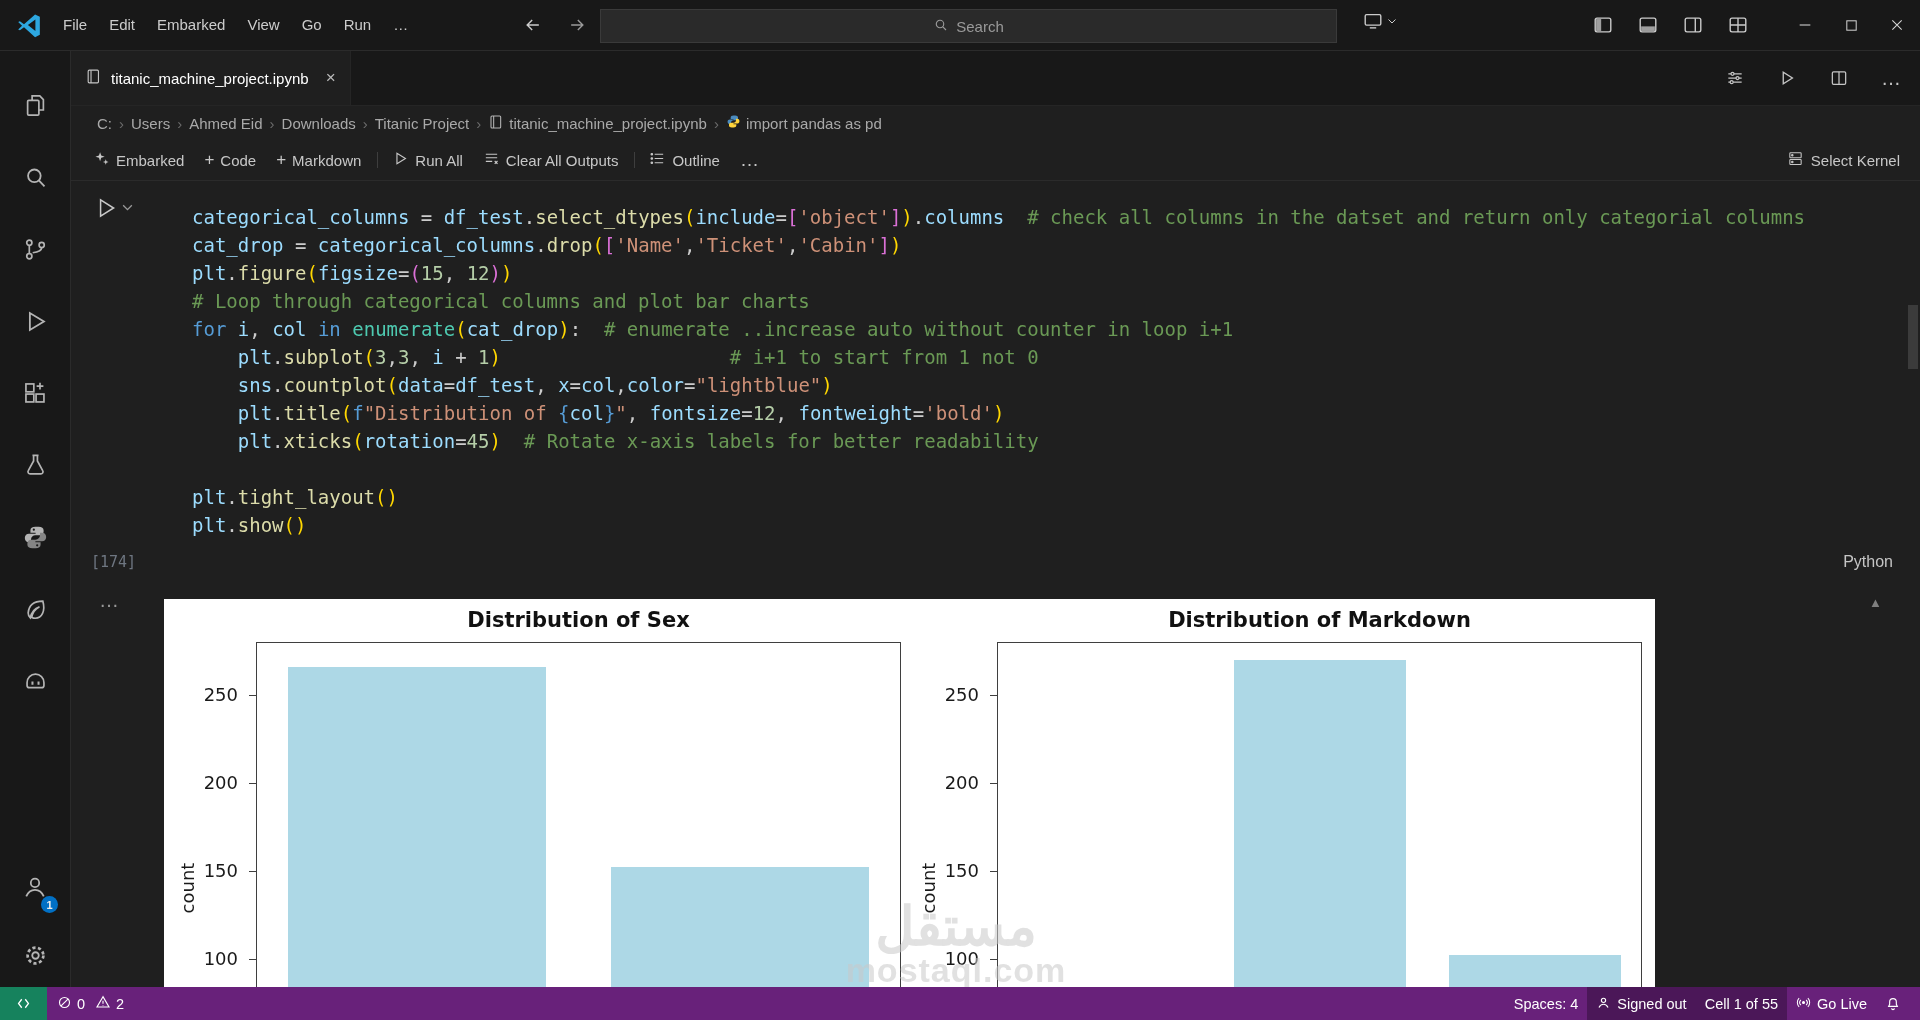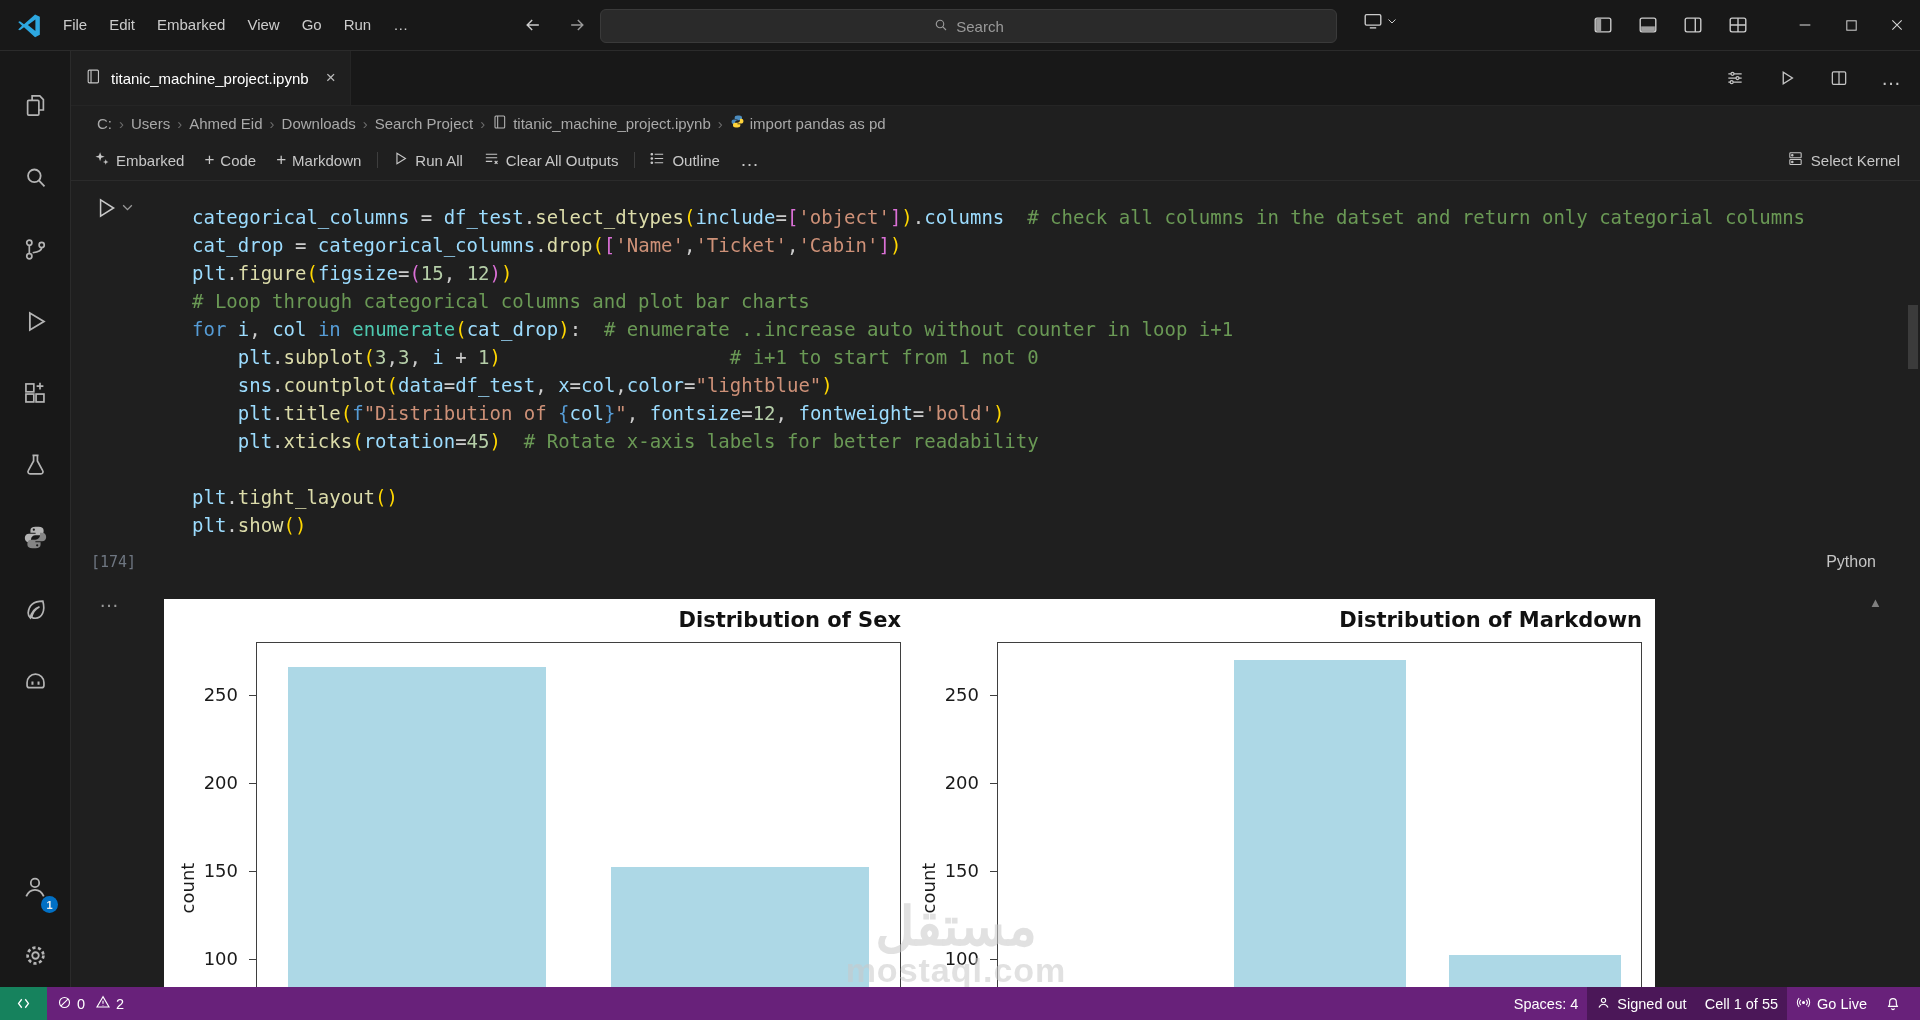--- a/index.html
+++ b/index.html
@@ -7,21 +7,21 @@
   .app{position:relative;width:1920px;height:1020px;display:flex;flex-direction:column;}
   
   .titlebar{position:relative;height:50px;background:#181818;display:flex;align-items:center;flex:0 0 auto;
     border-bottom:1px solid #2b2b2b;color:#cccccc;}
   .logo{width:30px;height:30px;margin:0 8px 0 14px;display:flex;align-items:center;justify-content:center;}
   .menus{display:flex;align-items:center;height:100%;}
   .menu-item{padding:16px 11px;font-size:15px;color:#cccccc;line-height:50px;cursor:default;}
   .nav-arrows{position:absolute;left:518px;top:0;height:50px;display:flex;align-items:center;gap:14px;}
   .icon-btn{width:30px;height:30px;display:flex;align-items:center;justify-content:center;border-radius:5px;}
   .search-box{position:absolute;left:600px;top:9px;width:735px;height:32px;background:#2a2a2a;
-    border:1px solid #3a3a3a;border-radius:6px;display:flex;align-items:center;justify-content:center;
+    border:1px solid #3a3a3a;border-radius:0;display:flex;align-items:center;justify-content:center;
     gap:7px;color:#9a9a9a;font-size:15px;}
   .device-btn{position:absolute;left:1362px;top:10px;display:flex;align-items:center;gap:2px;}
   .layout-icons{position:absolute;left:1588px;top:0;height:50px;display:flex;align-items:center;gap:15px;}
   .window-controls{position:absolute;right:0;top:0;height:50px;display:flex;}
   .win-btn{width:46px;height:50px;display:flex;align-items:center;justify-content:center;}
   
   .main{display:flex;flex:1 1 auto;min-height:0;}
   .activitybar{width:70px;background:#181818;border-right:1px solid #2b2b2b;display:flex;flex-direction:column;
     align-items:center;padding-top:18px;flex:0 0 auto;}
   .ab-item{width:70px;height:72px;display:flex;align-items:center;justify-content:center;position:relative;opacity:.92;}
@@ -49,26 +49,26 @@
   
   .editor{position:relative;flex:1 1 auto;background:#1f1f1f;overflow:hidden;}
   .cell-run{position:absolute;left:22px;top:14px;display:flex;align-items:flex-start;gap:2px;}
   .code{position:absolute;left:121px;top:22px;font-family:"DejaVu Sans Mono",monospace;font-size:19px;
     line-height:28px;white-space:pre;}
   .code-line{height:28px;}
   .tok-p{color:#cccccc}.tok-v{color:#9cdcfe}.tok-f{color:#dcdcaa}.tok-s{color:#ce9178}.tok-n{color:#b5cea8}
   .tok-c{color:#6a9955}.tok-k{color:#569cd6}.tok-bi{color:#4ec9b0}.tok-b1{color:#ffd700}.tok-b2{color:#da70d6}
   .exec-count{position:absolute;left:20px;top:372px;font-family:"DejaVu Sans Mono",monospace;font-size:15px;color:#6e7681;}
   .cell-more{position:absolute;left:28px;top:408px;color:#9a9a9a;font-size:20px;letter-spacing:2px;}
-  .lang-label{position:absolute;right:44px;top:372px;color:#c5c5c5;font-size:16px;}
+  .lang-label{position:absolute;right:27px;top:372px;color:#c5c5c5;font-size:16px;}
   .scroll-up{position:absolute;left:1798px;top:414px;color:#808080;font-size:13px;}
   .scrollbar-thumb{position:absolute;right:2px;top:124px;width:10px;height:64px;background:#474747;opacity:.7;}
   
   .output{position:absolute;left:93px;top:418px;width:1491px;height:391px;background:#ffffff;overflow:hidden;}
-  .chart-title{position:absolute;text-align:right;font-family:"DejaVu Sans",sans-serif;font-size:21px;font-weight:bold;color:#111;height:32px;line-height:32px;}
+  .chart-title{position:absolute;text-align:center;font-family:"DejaVu Sans",sans-serif;font-size:21px;font-weight:bold;color:#111;height:32px;line-height:32px;}
   .chart-frame{position:absolute;border:1px solid #3f3f3f;box-sizing:border-box;}
   .chart-bar{position:absolute;}
   .chart-tick-label{position:absolute;text-align:right;font-family:"DejaVu Sans",sans-serif;font-size:18px;color:#1a1a1a;height:24px;line-height:24px;}
   .chart-tick-mark{position:absolute;height:1px;background:#3f3f3f;}
   .chart-ylabel{position:absolute;font-family:"DejaVu Sans",sans-serif;font-size:18px;color:#1a1a1a;
     transform:translate(-50%,-50%) rotate(-90deg);}
   .wm-ar{position:absolute;left:792px;top:296px;transform:translateX(-50%);font-size:54px;font-weight:bold;
     color:#c9c9c9;opacity:.55;z-index:5;}
   .wm-en{position:absolute;left:792px;top:352px;transform:translateX(-50%);font-size:34px;font-weight:bold;
     color:#c9c9c9;opacity:.55;z-index:5;letter-spacing:1px;}
@@ -296,21 +296,21 @@
           <span class="crumb-sep">›</span>
           <span class="crumb">
             <span>Ahmed Eid</span>
           </span>
           <span class="crumb-sep">›</span>
           <span class="crumb">
             <span>Downloads</span>
           </span>
           <span class="crumb-sep">›</span>
           <span class="crumb">
-            <span>Search Project</span>
+            <span>Titanic Project</span>
           </span>
           <span class="crumb-sep">›</span>
           <span class="crumb">
             <span><svg width="16" height="16" viewBox="0 0 24 24" fill="none" stroke="#b6b6b6" stroke-width="1.6">
                 <rect x="4.5" y="3" width="14.5" height="18" rx="1.5"></rect>
                 <path d="M8.5 3v18"></path>
               </svg></span>
             <span>titanic_machine_project.ipynb</span>
           </span>
           <span class="crumb-sep">›</span>

